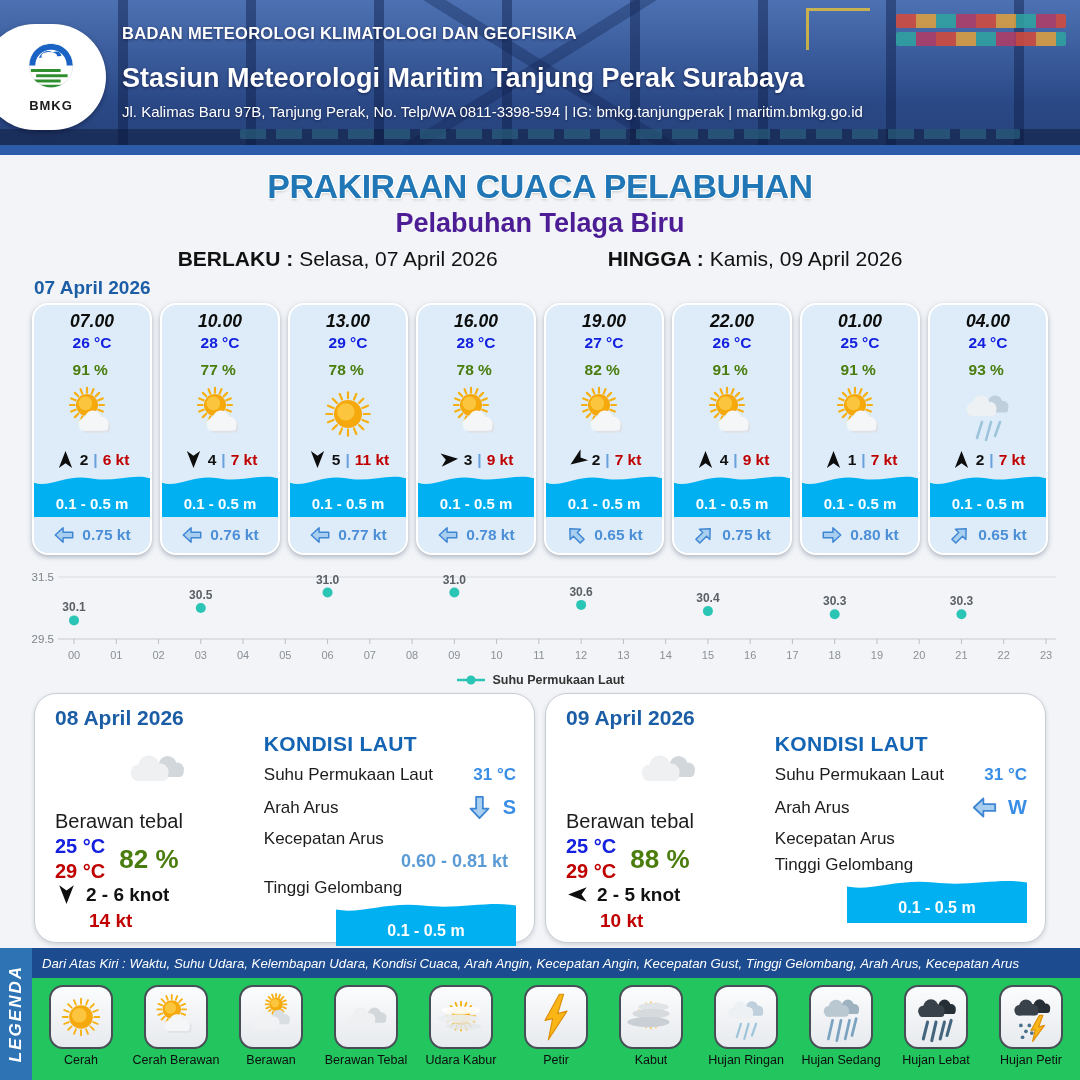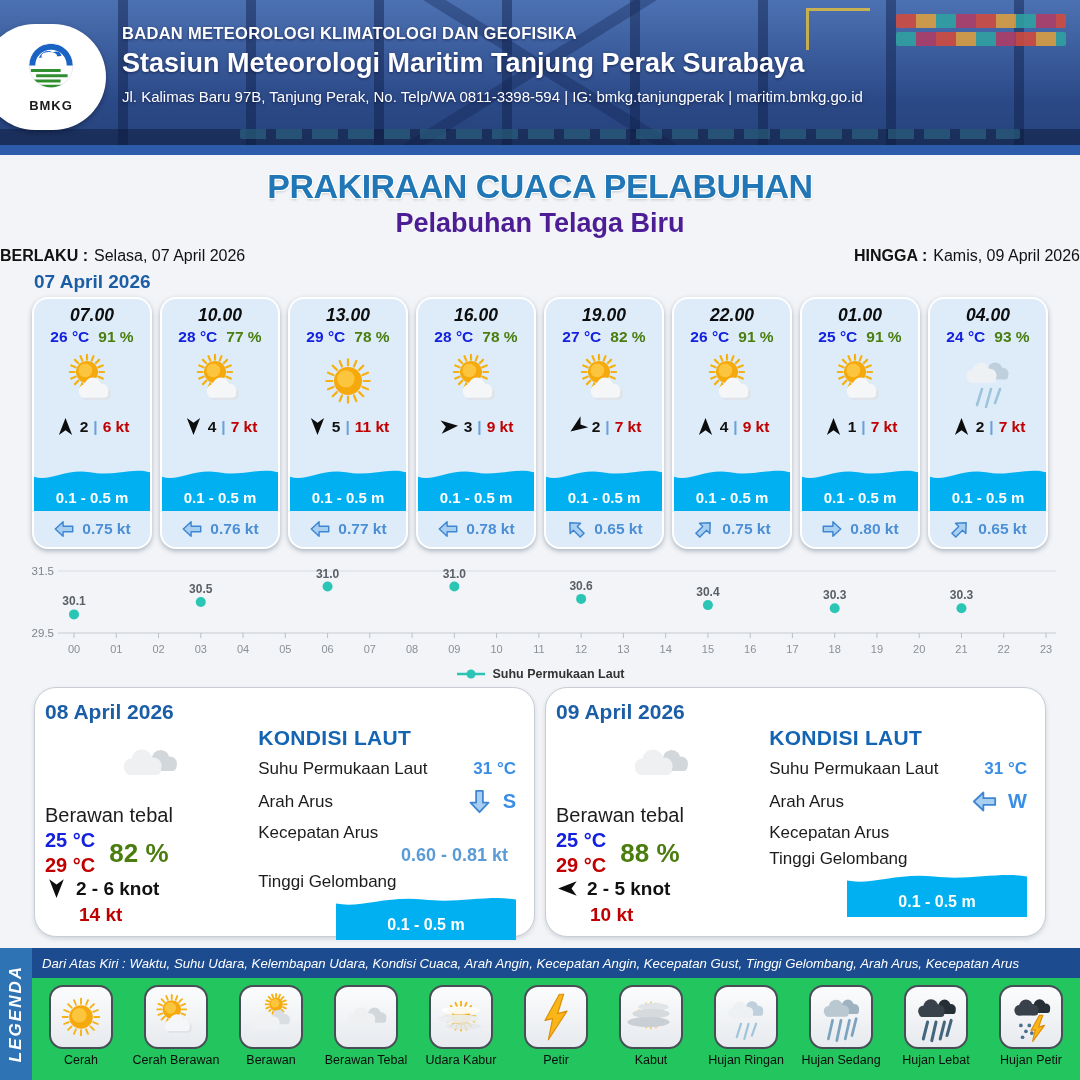--- a/index.html
+++ b/index.html
@@ -28,39 +28,39 @@
   .hdr-bottombar { position:absolute; bottom:0; left:0; right:0; height:10px; background:#2d5cab; }
 
   .logo-pill { position:absolute; left:-18px; top:24px; width:124px; height:106px; background:#fff;
          border-radius:53px; display:flex; flex-direction:column; align-items:center; justify-content:center;
          box-shadow:0 2px 5px rgba(0,0,20,.35); z-index:3; padding-left:14px; }
   .logo-text { font-size:13px; font-weight:bold; color:#1c1c1c; letter-spacing:1px; margin-top:1px; }
 
   .hdr-text { position:absolute; left:122px; top:24px; right:12px; z-index:2; color:#fff;
          text-shadow:0 1px 3px rgba(0,0,40,.55); }
   .hdr-agency  { font-size:16.5px; font-weight:bold; letter-spacing:.3px; }
-  .hdr-station { font-size:27px; font-weight:bold; margin-top:5px; }
+  .hdr-station { font-size:27px; font-weight:bold; margin-top:20px; }
   .hdr-address { font-size:15px; margin-top:9px; }
 
   
   .title-wrap { text-align:center; padding-top:12px; }
   .title-main { font-size:34px; font-weight:800; letter-spacing:-.5px; color:#2176b5;
          text-shadow:1px 1px 0 #fff,-1px -1px 0 #fff,1px -1px 0 #fff,-1px 1px 0 #fff,0 2px 3px rgba(0,0,0,.18); }
   .title-sub { font-size:27px; font-weight:800; color:#4c1d95; margin-top:2px; }
-  .validity { display:flex; justify-content:space-between; gap:110px; margin-top:8px; font-size:16px; color:#111; }
+  .validity { display:flex; justify-content:center; gap:110px; margin-top:8px; font-size:21px; color:#111; }
   .validity b { font-weight:800; margin-right:6px; }
 
   
   .fdate { margin:6px 0 4px 34px; font-size:19px; font-weight:bold; color:#1b5ea6; }
   .cards { display:flex; gap:8px; margin:0 32px; }
   .fcard { flex:1; height:252px; background:#ddecf8; border:2px solid #fff; border-radius:16px;
          box-shadow:0 2px 5px rgba(40,60,90,.35); display:flex; flex-direction:column; align-items:center;
          padding-top:6px; overflow:hidden; }
   .f-time { font-size:17.5px; font-weight:800; color:#0d0d0d;font-style:italic; }
-  .f-th { display:flex; gap:9px; margin-top:2px; font-size:15.5px; font-weight:800; }
+  .f-th { display:flex; gap:9px; margin-top:2px; font-size:15.5px; font-weight:800;flex-direction:column; }
   .f-temp { color:#1420df; }
   .f-hum  { color:#4a7d0e; }
   .f-icon { height:66px; display:flex; align-items:center; justify-content:center; margin-top:2px; }
   .f-wind { display:flex; align-items:center; gap:4px; font-size:15.5px; font-weight:800; margin-top:2px; }
   .f-wval { color:#111; }
   .f-sep  { color:#6aa0dc; font-weight:bold; margin:0 1px; }
   .f-wspd { color:#c00000; }
   .wave-mod { width:100%; margin-top:auto; line-height:0; }
   .wave-crest { width:100%; height:18px; display:block; }
   .wave-band { width:100%; height:27px; background:#00b0f0; color:#fff; font-size:15px; font-weight:800;
@@ -69,21 +69,21 @@
   .cur-val { font-size:15.5px; font-weight:800; color:#4d8fd6; }
 
   
   .chart-wrap { margin:8px 20px 0; }
   .chart-legend { display:flex; align-items:center; justify-content:center; gap:7px; margin-top:0px;
          font-size:12.5px; font-weight:bold; color:#333; }
 
   
   .panels { display:flex; gap:10px; margin:6px 34px 0; }
   .panel { flex:1; height:250px; background:#fff; border:1.5px solid #c9ced6; border-radius:22px;
-         box-shadow:0 2px 4px rgba(60,70,90,.18); padding:12px 18px 10px 10px; }
+         box-shadow:0 2px 4px rgba(60,70,90,.18); padding:12px 18px 10px 20px; }
   .p-date { font-size:21px; font-weight:800; color:#1b5ea6; }
   .p-body { display:flex; margin-top:2px; }
   .p-left { width:44%; }
   .p-icon { height:74px; display:flex; justify-content:center; }
   .p-cond { font-size:20px; color:#1c1c1c; margin-top:4px; }
   .p-th { display:flex; align-items:center; gap:14px; margin-top:2px; }
   .p-tmin { font-size:20px; font-weight:800; color:#1420df; }
   .p-tmax { font-size:20px; font-weight:800; color:#c00000; margin-top:2px; }
   .p-hum  { font-size:26px; font-weight:800; color:#4a7d0e; }
   .p-wind { display:flex; align-items:center; gap:8px; font-size:19px; font-weight:800; color:#111; }

